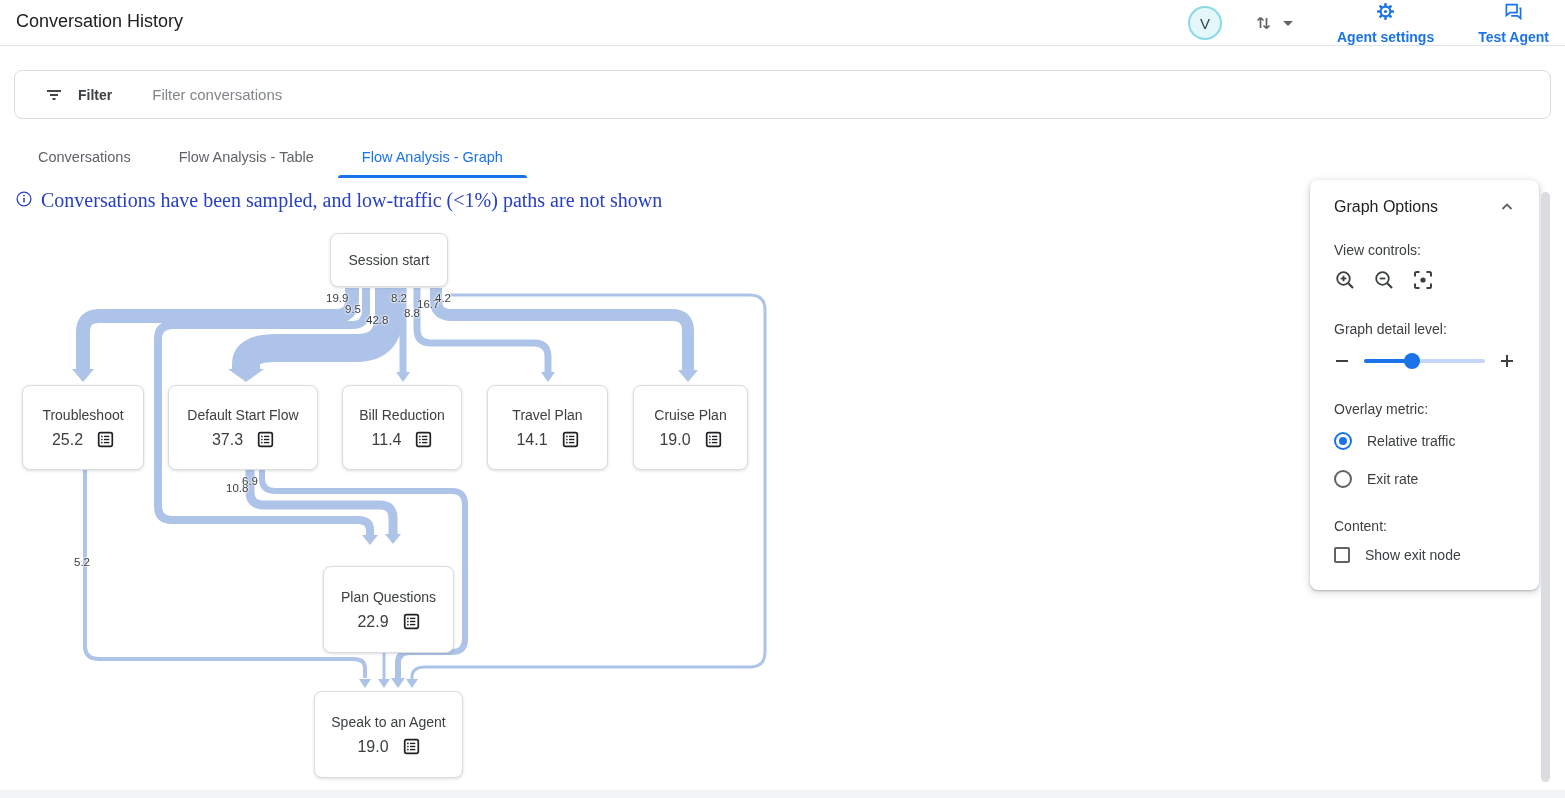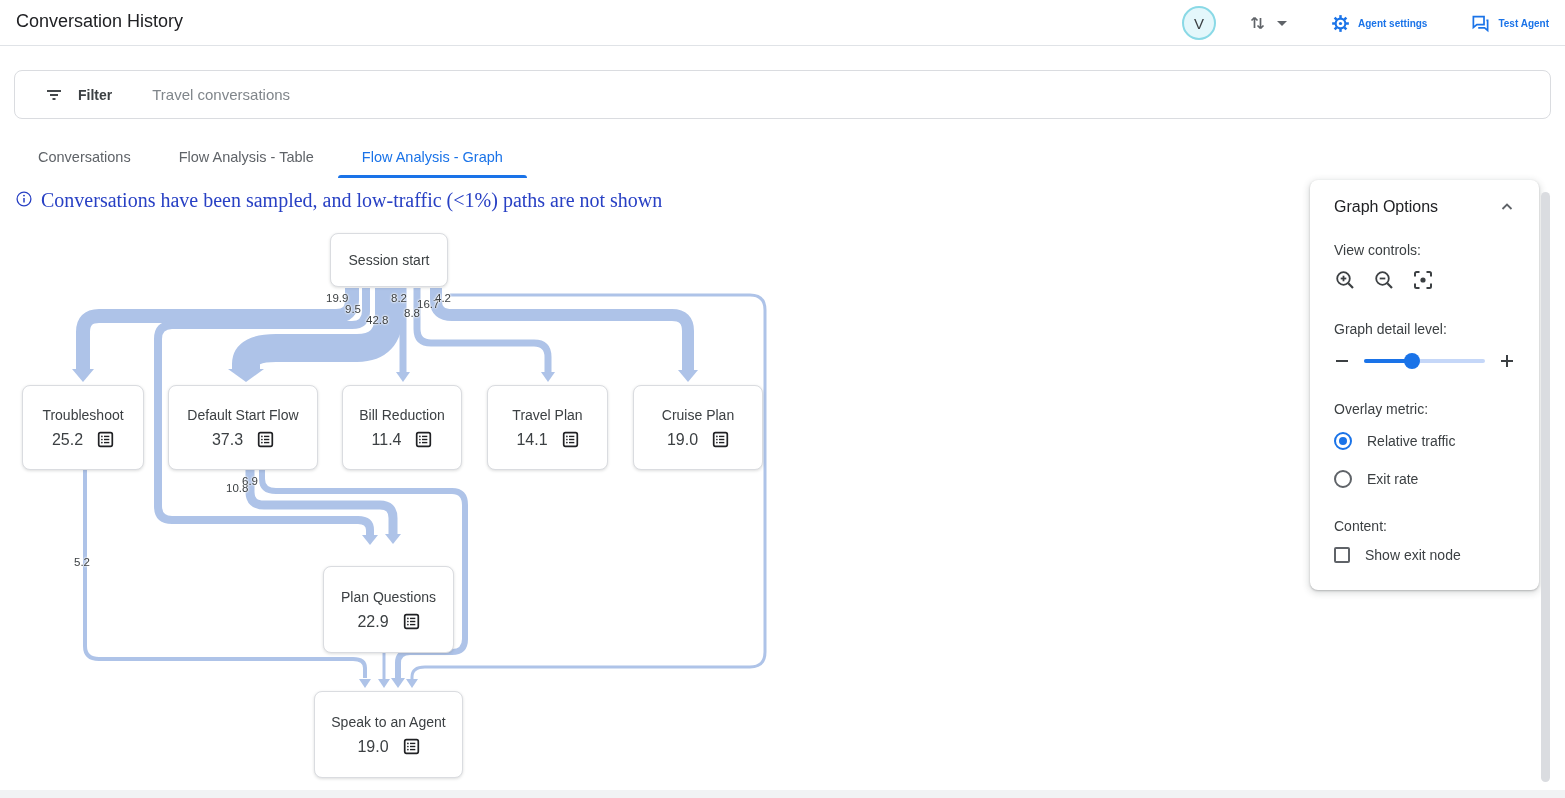--- a/index.html
+++ b/index.html
@@ -10,22 +10,22 @@
   
   .header { position:absolute; top:0; left:0; width:1565px; height:46px;
     border-bottom:1px solid #e0e3e7; background:#fff; z-index:10; }
   .page-title { position:absolute; left:16px; top:11px; font-size:18px; color:#202124; }
   .header-right { position:absolute; right:16px; top:0; height:46px; display:flex; align-items:center; }
   .avatar { width:34px; height:34px; border-radius:50%; background:#e4f7fb; border:2px solid #8ad9e6;
     display:flex; align-items:center; justify-content:center; font-size:15px; color:#3c4043; cursor:pointer; }
   .sort-group { display:flex; align-items:center; margin-left:32px; cursor:pointer; }
   .caret-down { width:0; height:0; border-left:5px solid transparent; border-right:5px solid transparent;
     border-top:5px solid #5f6368; margin-left:9px; }
-  .hdr-btn { display:flex; align-items:center; gap:8px; color:#1a73e8; font-size:10px; font-weight:700;
-    margin-left:44px; cursor:pointer; }
+  .hdr-btn { display:flex; align-items:center; gap:8px; color:#1a73e8; font-size:14px; font-weight:700;
+    margin-left:44px; cursor:pointer;flex-direction:column; }
 
   
   .filter-bar { position:absolute; top:70px; left:14px; width:1537px; height:49px;
     border:1px solid #dadce0; border-radius:8px; background:#fff; display:flex; align-items:center; cursor:text; }
   .filter-icon-wrap { margin-left:30px; display:flex; }
   .filter-label { font-size:14px; font-weight:700; color:#3c4043; margin-left:15px; }
   .filter-placeholder { font-size:15px; color:#80868b; margin-left:40px; }
 
   
   .tabs { position:absolute; top:138px; left:14px; display:flex; }
@@ -131,21 +131,21 @@
 
 <div class="filter-bar">
   <span class="filter-icon-wrap">
     <svg width="18" height="18" viewBox="0 0 18 18" stroke="#3c4043" stroke-width="1.9">
       <line x1="2" y1="5" x2="16" y2="5"></line>
         <line x1="5" y1="9" x2="13" y2="9"></line>
         <line x1="7.5" y1="13" x2="10.5" y2="13"></line>
     </svg>
   </span>
   <span class="filter-label">Filter</span>
-  <span class="filter-placeholder">Travel conversations</span>
+  <span class="filter-placeholder">Filter conversations</span>
 </div>
 
 <div class="tabs" id="tab-bar">
     <div class="tab">Conversations</div>
     <div class="tab">Flow Analysis - Table</div>
     <div class="tab active">Flow Analysis - Graph</div>
   </div>
 
 <div class="notice">
   <span>
@@ -261,21 +261,21 @@
               <circle cx="4.6" cy="5.1" r="0.8" fill="#202124"></circle>
               <circle cx="4.6" cy="8" r="0.8" fill="#202124"></circle>
               <circle cx="4.6" cy="10.9" r="0.8" fill="#202124"></circle>
               <line x1="6.6" y1="5.1" x2="11.6" y2="5.1" stroke="#202124" stroke-width="1.3"></line>
               <line x1="6.6" y1="8" x2="11.6" y2="8" stroke="#202124" stroke-width="1.3"></line>
               <line x1="6.6" y1="10.9" x2="11.6" y2="10.9" stroke="#202124" stroke-width="1.3"></line>
             </svg>
           </span>
         </div>
       </div>
-      <div class="flow-node" style="left: 633px; top: 385px; width: 130px; height: 85px;">
+      <div class="flow-node" style="left: 633px; top: 385px; width: 115px; height: 85px;">
         <span class="node-title">Cruise Plan</span>
         <div class="node-meta">
           <span class="node-value">19.0</span>
           <span class="node-list-icon">
             <svg width="17" height="17" viewBox="0 0 16 16" fill="none">
               <rect x="1.6" y="1.6" width="12.8" height="12.8" rx="1.6" stroke="#202124" stroke-width="1.6"></rect>
               <circle cx="4.6" cy="5.1" r="0.8" fill="#202124"></circle>
               <circle cx="4.6" cy="8" r="0.8" fill="#202124"></circle>
               <circle cx="4.6" cy="10.9" r="0.8" fill="#202124"></circle>
               <line x1="6.6" y1="5.1" x2="11.6" y2="5.1" stroke="#202124" stroke-width="1.3"></line>

